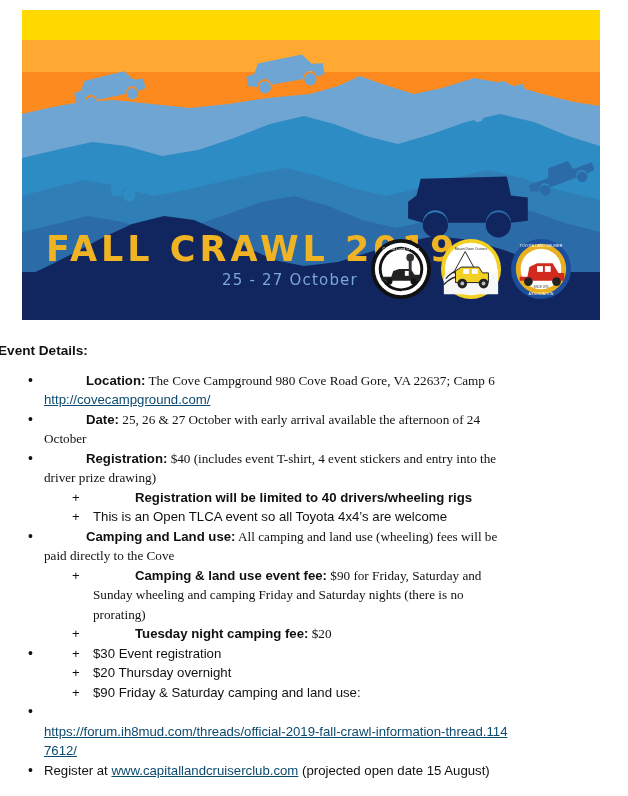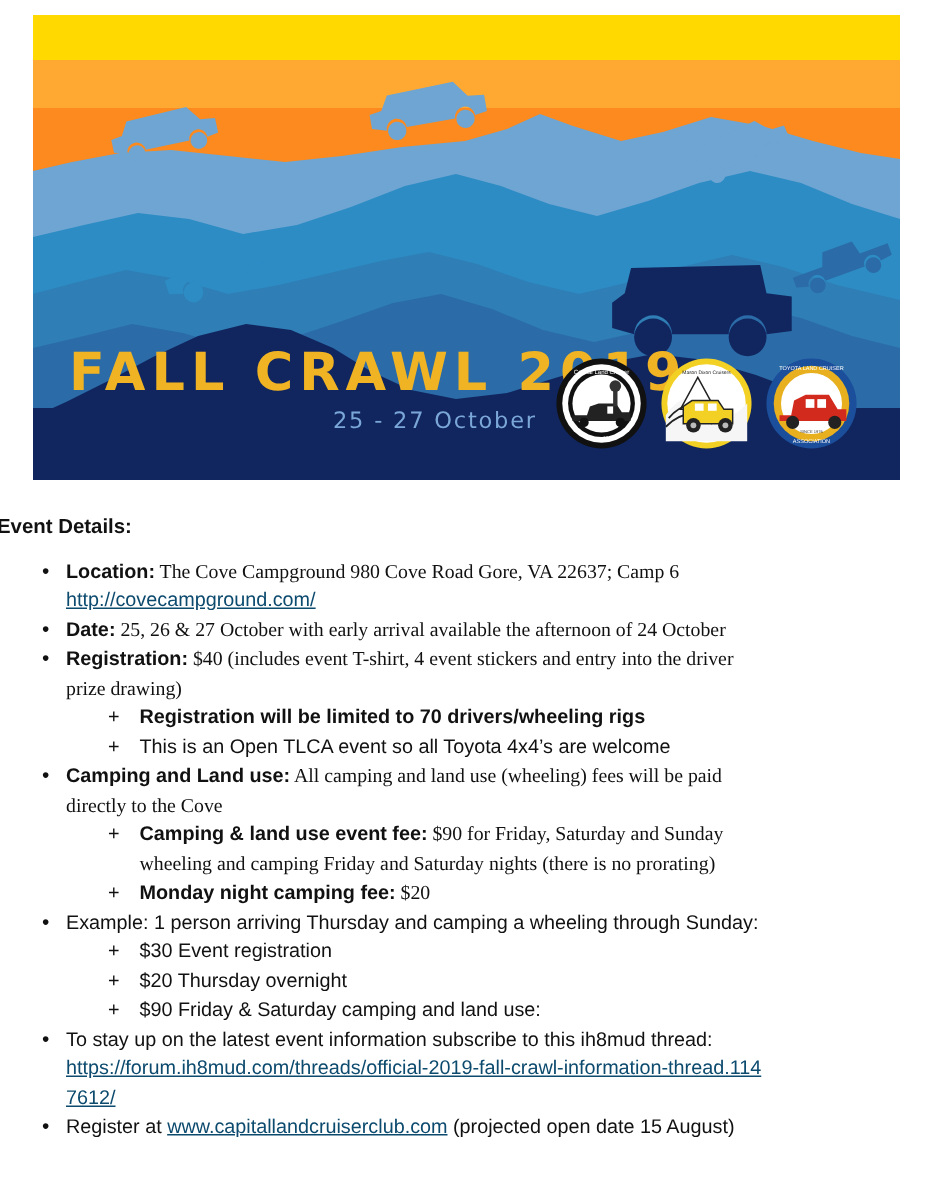--- a/index.html
+++ b/index.html
@@ -110,21 +110,21 @@
   }
   li.sub > .plus {
     position: absolute;
     left: 28px;
     top: 0px;
     font-size: 13.2px;
     line-height: 19.5px;
   }
   li.sub.noplus { padding-left: 49px; }
 
-  b, .b { font-weight: bold; }
+  b, .b { font-weight: bold; margin-left: 42px; }
   a.lnk {
     color: #0c4a6e;
     text-decoration: underline;
     word-break: break-all;
   }
   .txt { display: inline; font-family: Liberation Serif, serif; }
 </style>
 </head>
 <body>
 
@@ -266,66 +266,65 @@
       <span class="dot">•</span>
       <span class="b">Date:</span><span class="txt"> 25, 26 &amp; 27 October with early arrival available the afternoon of 24 October</span>
     </li>
 
     <li class="bullet">
       <span class="dot">•</span>
       <span class="b">Registration:</span><span class="txt"> $40 (includes event T-shirt, 4 event stickers and entry into the driver prize drawing)</span>
       <ul class="lvl2">
         <li class="sub">
           <span class="plus">+</span>
-          <span class="b">Registration will be limited to 70 drivers/wheeling rigs</span>
+          <span class="b">Registration will be limited to 40 drivers/wheeling rigs</span>
         </li>
         <li class="sub">
           <span class="plus">+</span>
           <span>This is an Open TLCA event so all Toyota 4x4’s are welcome</span>
         </li>
       </ul>
     </li>
 
     <li class="bullet">
       <span class="dot">•</span>
       <span class="b">Camping and Land use:</span><span class="txt"> All camping and land use (wheeling) fees will be paid directly to the Cove</span>
       <ul class="lvl2">
         <li class="sub">
           <span class="plus">+</span>
           <span class="b">Camping &amp; land use event fee:</span><span class="txt"> $90 for Friday, Saturday and Sunday wheeling and camping Friday and Saturday nights (there is no prorating)</span>
         </li>
         <li class="sub">
           <span class="plus">+</span>
-          <span class="b">Monday night camping fee:</span><span class="txt"> $20</span>
+          <span class="b">Tuesday night camping fee:</span><span class="txt"> $20</span>
         </li>
       </ul>
     </li>
 
     <li class="bullet">
       <span class="dot">•</span>
-      <span>Example: 1 person arriving Thursday and camping a wheeling through Sunday:</span>
       <ul class="lvl2">
         <li class="sub">
           <span class="plus">+</span>
           <span>$30 Event registration</span>
         </li>
         <li class="sub">
           <span class="plus">+</span>
           <span>$20 Thursday overnight</span>
         </li>
         <li class="sub">
           <span class="plus">+</span>
           <span>$90 Friday &amp; Saturday camping and land use:</span>
         </li>
       </ul>
     </li>
 
     <li class="bullet">
       <span class="dot">•</span>
-      <span>To stay up on the latest event information subscribe to this ih8mud thread:</span><br>
+      <br>
       <a class="lnk" href="#">https://forum.ih8mud.com/threads/official-2019-fall-crawl-information-thread.1147612/</a>
     </li>
 
     <li class="bullet">
       <span class="dot">•</span>
       <span>Register at </span><a class="lnk" href="#">www.capitallandcruiserclub.com</a><span> (projected open date 15 August)</span>
     </li>
 
   </ul>
 </div>

